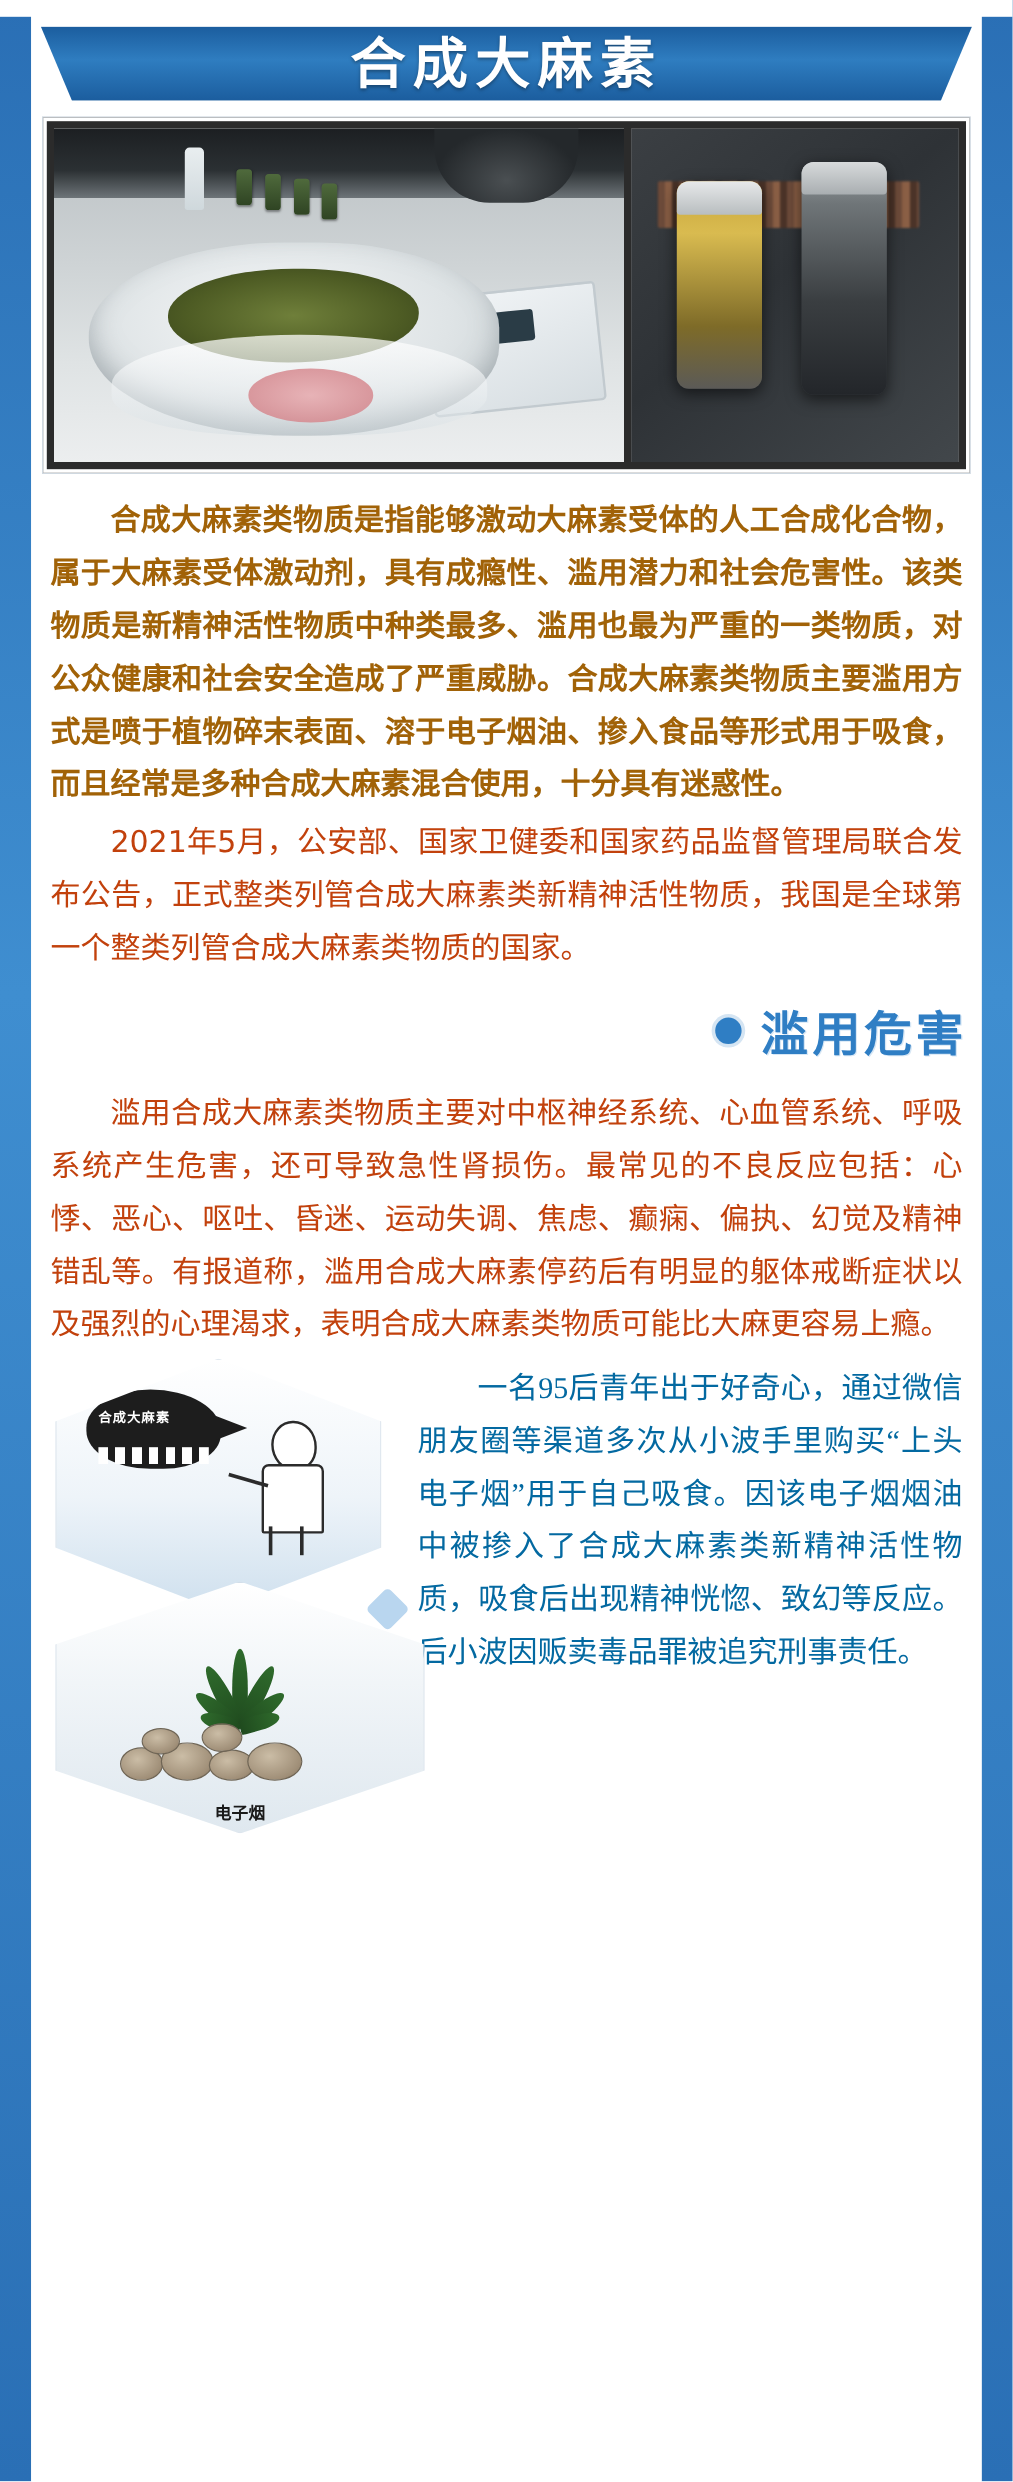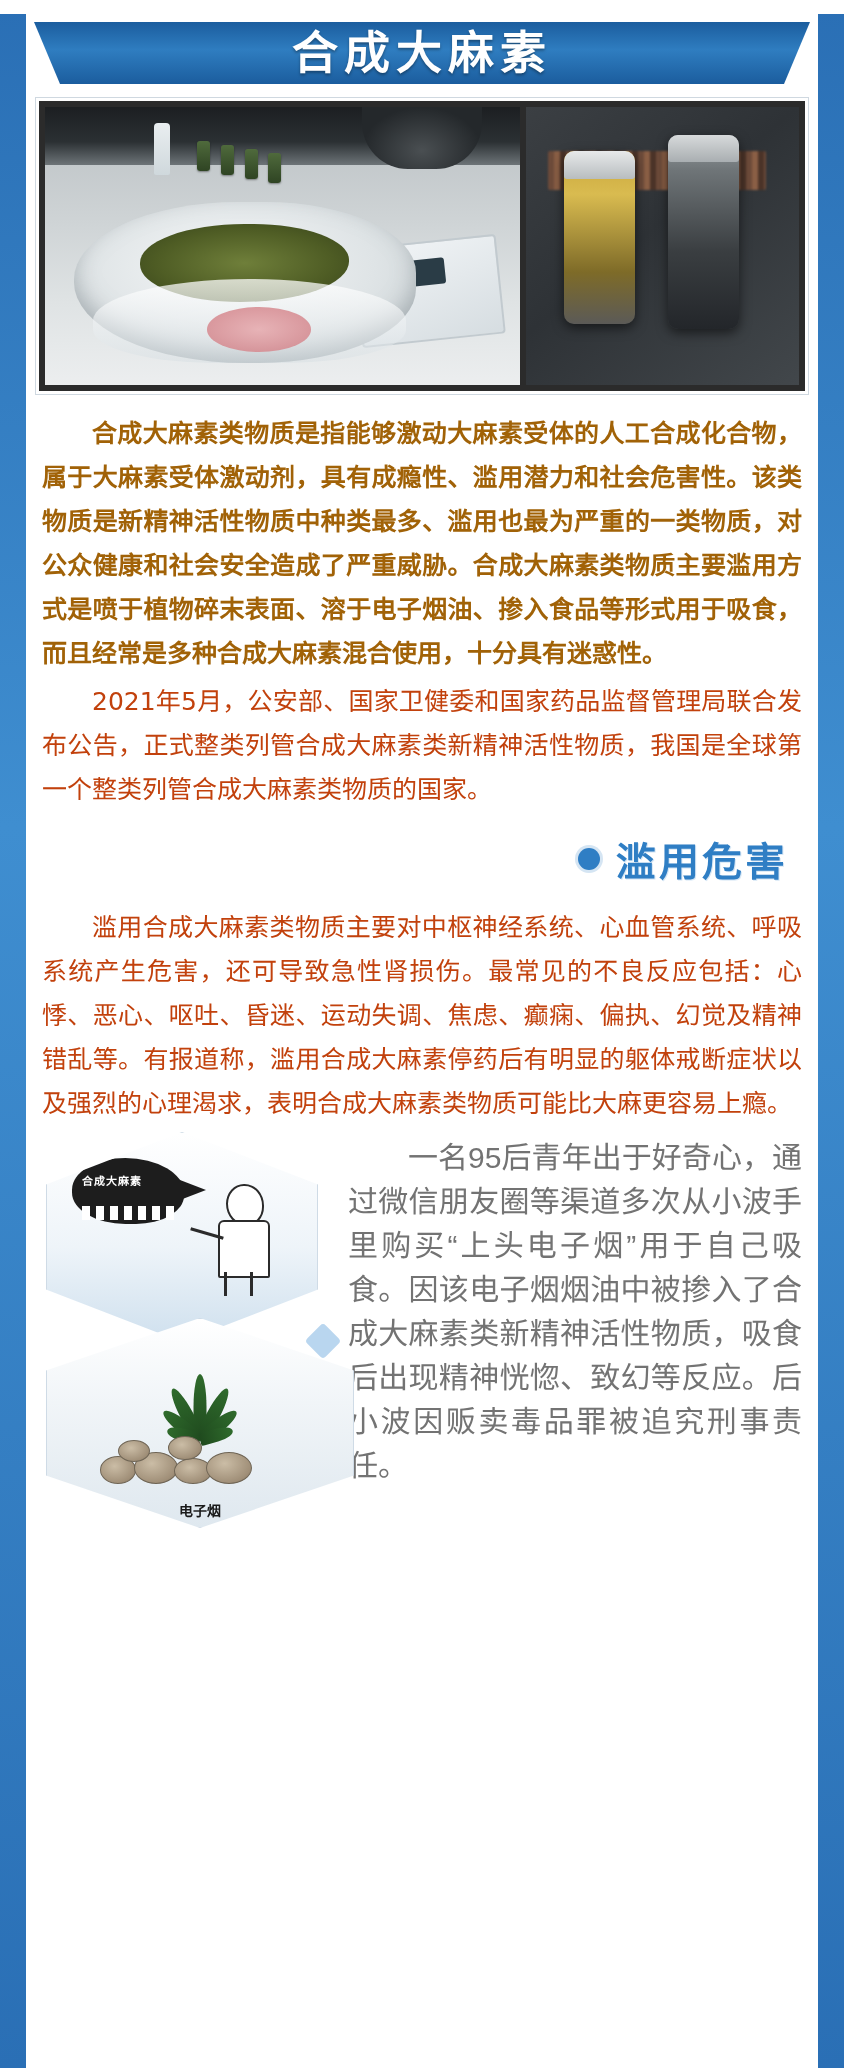--- a/index.html
+++ b/index.html
@@ -235,21 +235,21 @@
   .para-plain {
     color: #c2410c;
   }
 
   
   .section-head {
     display: flex;
     align-items: center;
     justify-content: flex-end;
     gap: 16px;
-    margin: 18px 22px 6px 0;
+    margin: 18px 4px 6px 0;
   }
   .section-dot {
     width: 22px;
     height: 22px;
     border-radius: 50%;
     background: #2f7ec4;
     box-shadow: 0 0 0 3px rgba(47,126,196,.2);
   }
   .section-title {
     font-size: 40px;
@@ -379,27 +379,27 @@
   }
   .blue-diamond {
     position: absolute; right: 2px; top: 196px;
     width: 26px; height: 26px;
     background: #b9d6ef;
     transform: rotate(45deg);
     border-radius: 4px;
   }
   .case-text {
     flex: 1 1 auto;
-    font-size: 30px;
+    font-size: 25px;
     line-height: 44px;
     text-align: justify;
-    color: #737373;
+    color: #0369a1;
     text-indent: 2em;
     padding-top: 4px;
-    font-family: Liberation Sans, sans-serif;
+    font-family: Liberation Serif, serif;
   }
 </style>
 </head>
 <body>
 
 <div class="page">
 
   <div class="frame-left"></div>
   <div class="frame-left-inner"></div>
   <div class="frame-right"></div>

